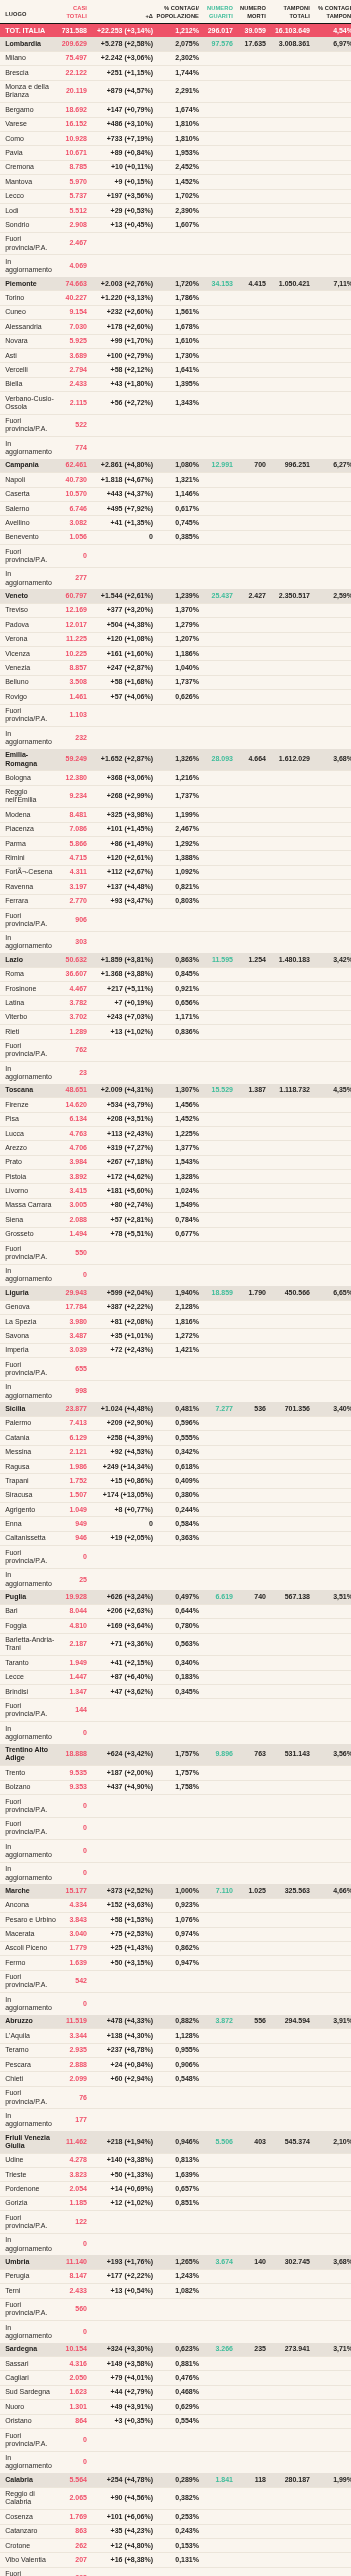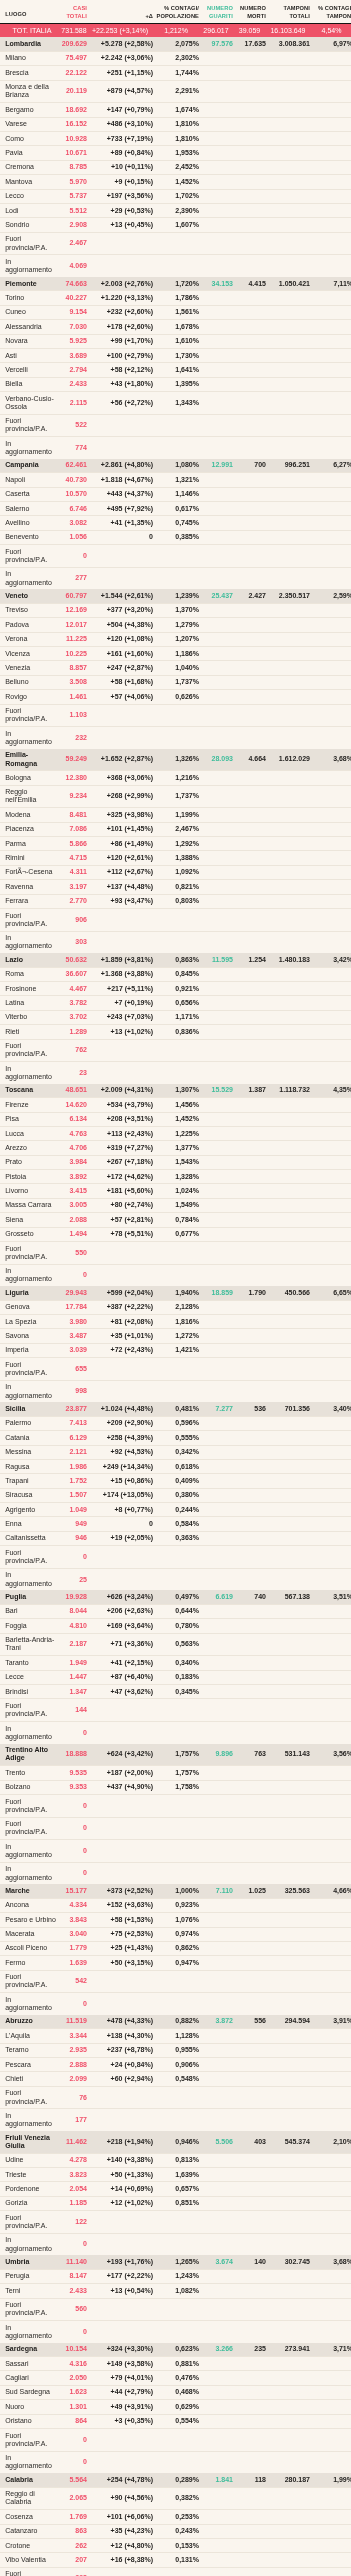--- a/index.html
+++ b/index.html
@@ -38,21 +38,21 @@
   .c-casi{width:26px;text-align:right;font-weight:bold;}
   .c-delta{width:66px;text-align:right;font-weight:bold;color:#262422;}
   .c-pctpop{width:46px;text-align:right;font-weight:bold;color:#262422;}
   .c-guariti{width:34px;text-align:right;font-weight:bold;color:#3fbd9b;}
   .c-morti{width:33px;text-align:right;font-weight:bold;color:#262422;}
   .c-tamponi{width:44px;text-align:right;font-weight:bold;color:#262422;}
   .c-pcttamp{width:43px;text-align:right;font-weight:bold;color:#262422;}
   .row .c-casi{color:#f0506a;}
   
   .row.total{background:#ee5268;border-top:none;}
-  .row.total .c{color:#ffffff;font-weight:normal;text-align:center;}
+  .row.total .c{color:#ffffff;font-weight:bold;}
   .row.total .c-name{font-size:7.2px;}
   
   .row.region{background:#e7e1d9;border-top:none;}
   .row.region .c-name{font-weight:bold;color:#1e1c1a;}
 </style>
 </head>
 <body>
 
 <div class="page">
   <div class="table">

